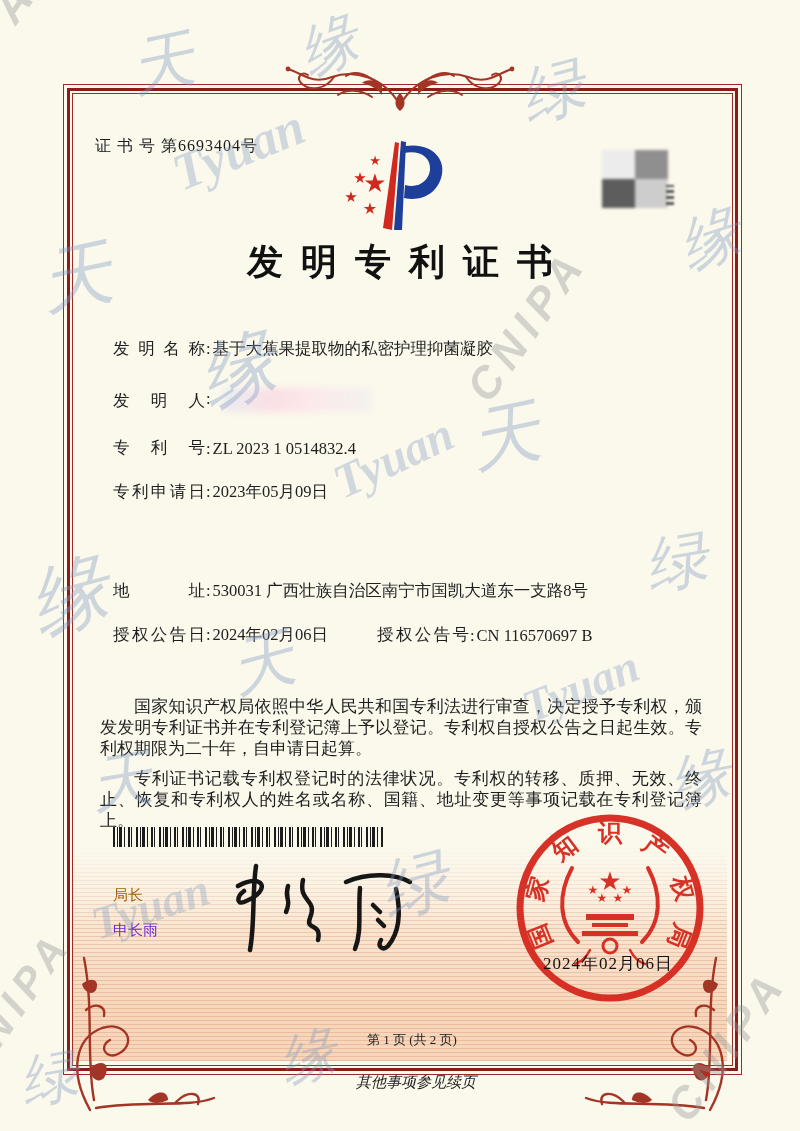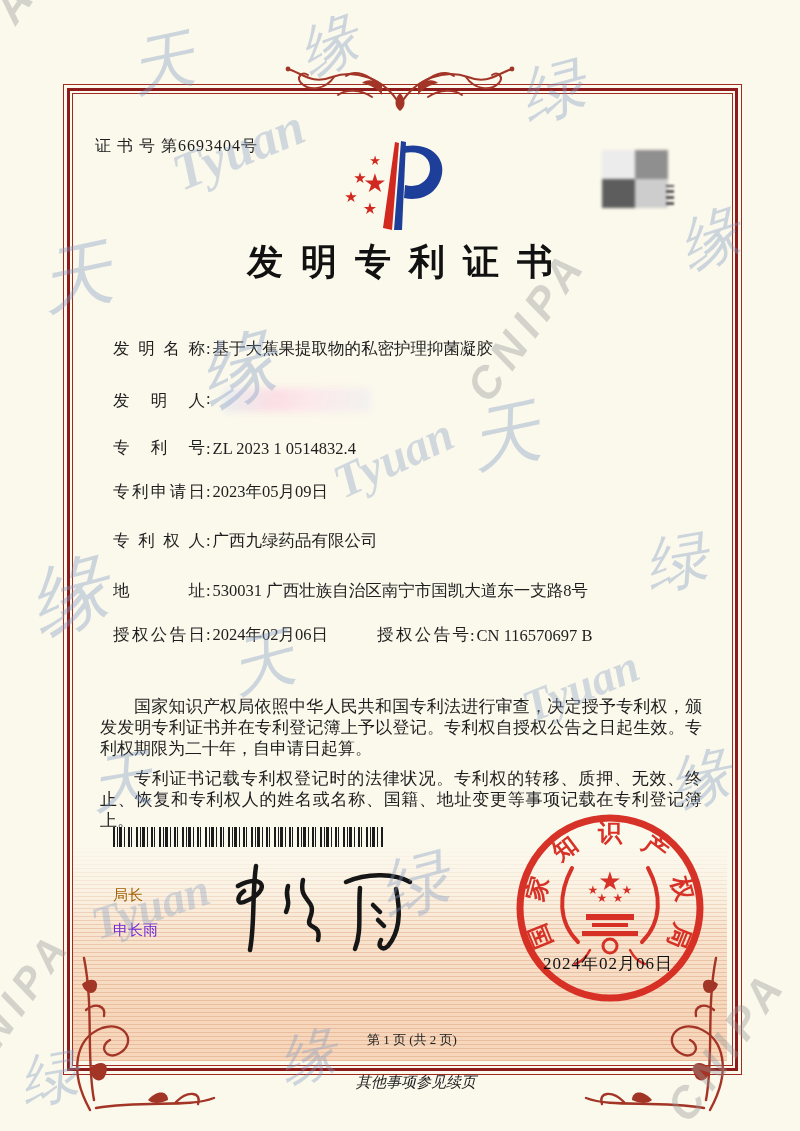--- a/index.html
+++ b/index.html
@@ -171,23 +171,20 @@
     <span class="flabel">发明名称</span><span class="colon">:</span><span class="fvalue">基于大蕉果提取物的私密护理抑菌凝胶</span>
   </div>
   <div class="field" style="top:388px">
     <span class="flabel">发明人</span><span class="colon">:</span><span class="redacted"></span>
   </div>
   <div class="field" style="top:437px">
     <span class="flabel">专利号</span><span class="colon">:</span><span class="fvalue">ZL 2023 1 0514832.4</span>
   </div>
   <div class="field" style="top:481px">
     <span class="flabel">专利申请日</span><span class="colon">:</span><span class="fvalue">2023年05月09日</span>
-  </div>
-  <div class="field" style="top:530px">
-    <span class="flabel">专利权人</span><span class="colon">:</span><span class="fvalue">广西九绿药品有限公司</span>
   </div>
   <div class="field" style="top:580px">
     <span class="flabel">地址</span><span class="colon">:</span><span class="fvalue">530031 广西壮族自治区南宁市国凯大道东一支路8号</span>
   </div>
   <div class="field" style="top:624px">
     <span class="flabel">授权公告日</span><span class="colon">:</span><span class="fvalue">2024年02月06日</span>
   </div>
   <div class="field" style="top:624px;left:377px">
     <span class="flabel">授权公告号</span><span class="colon">:</span><span class="fvalue">CN 116570697 B</span>
   </div>

